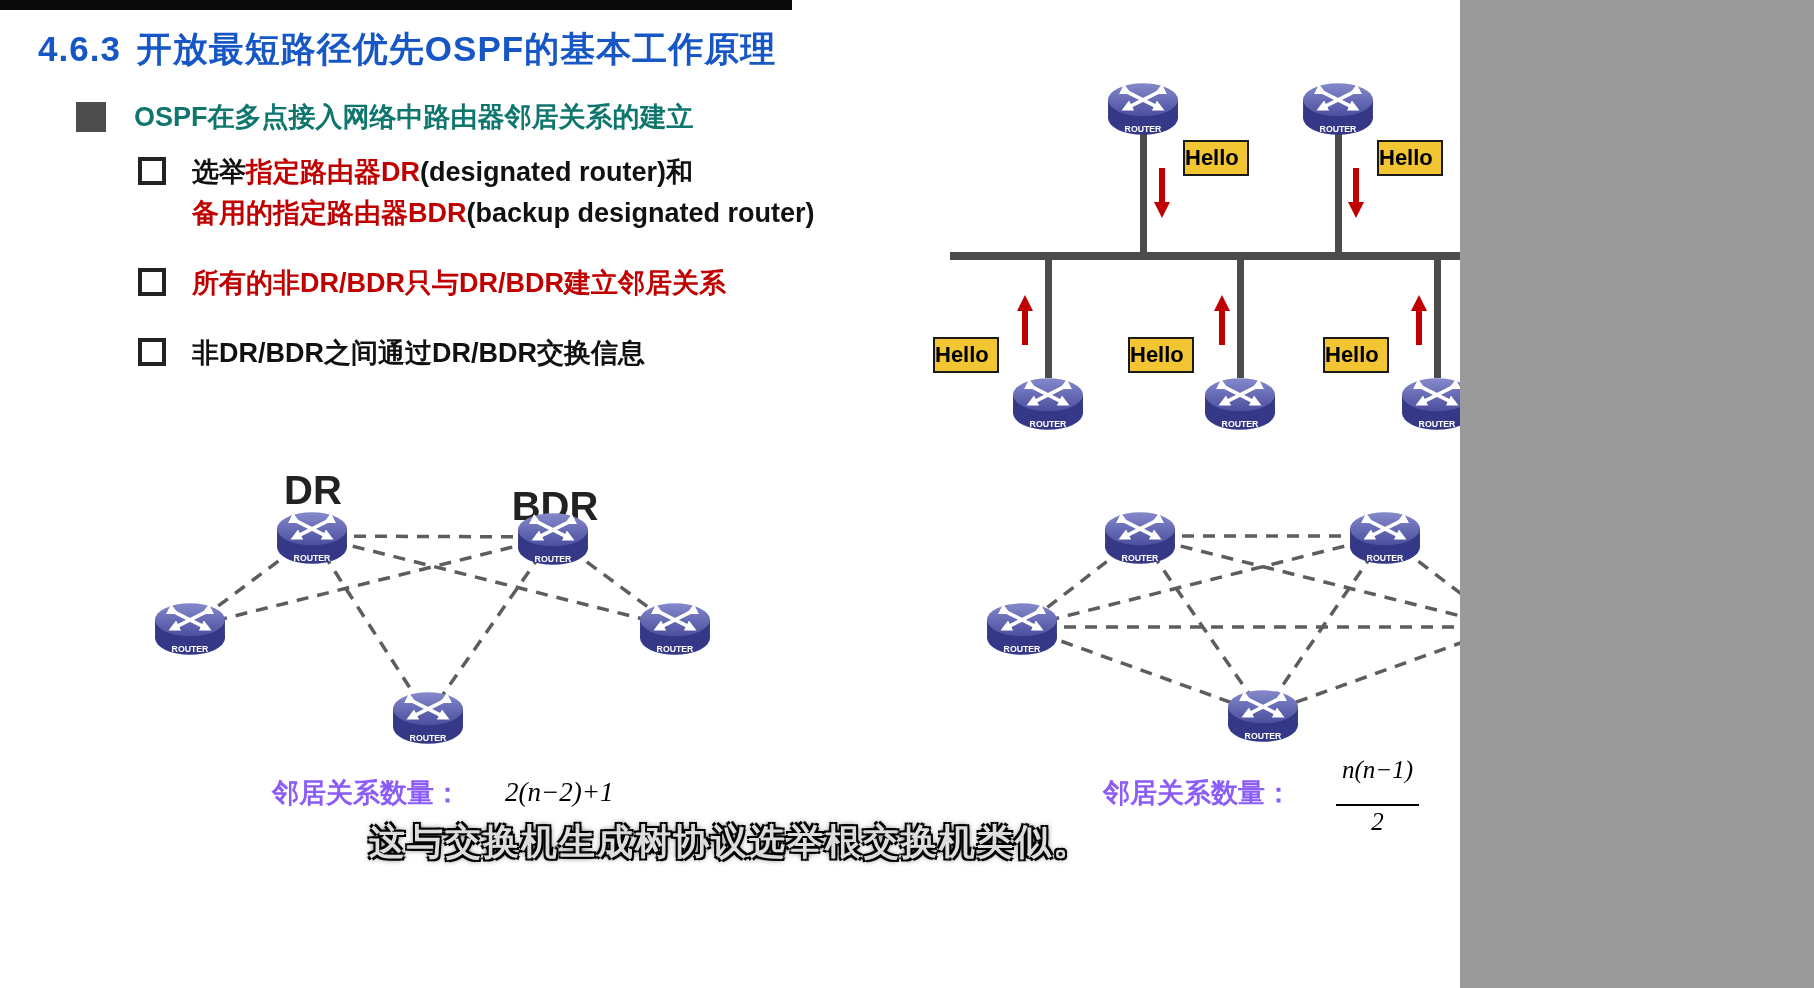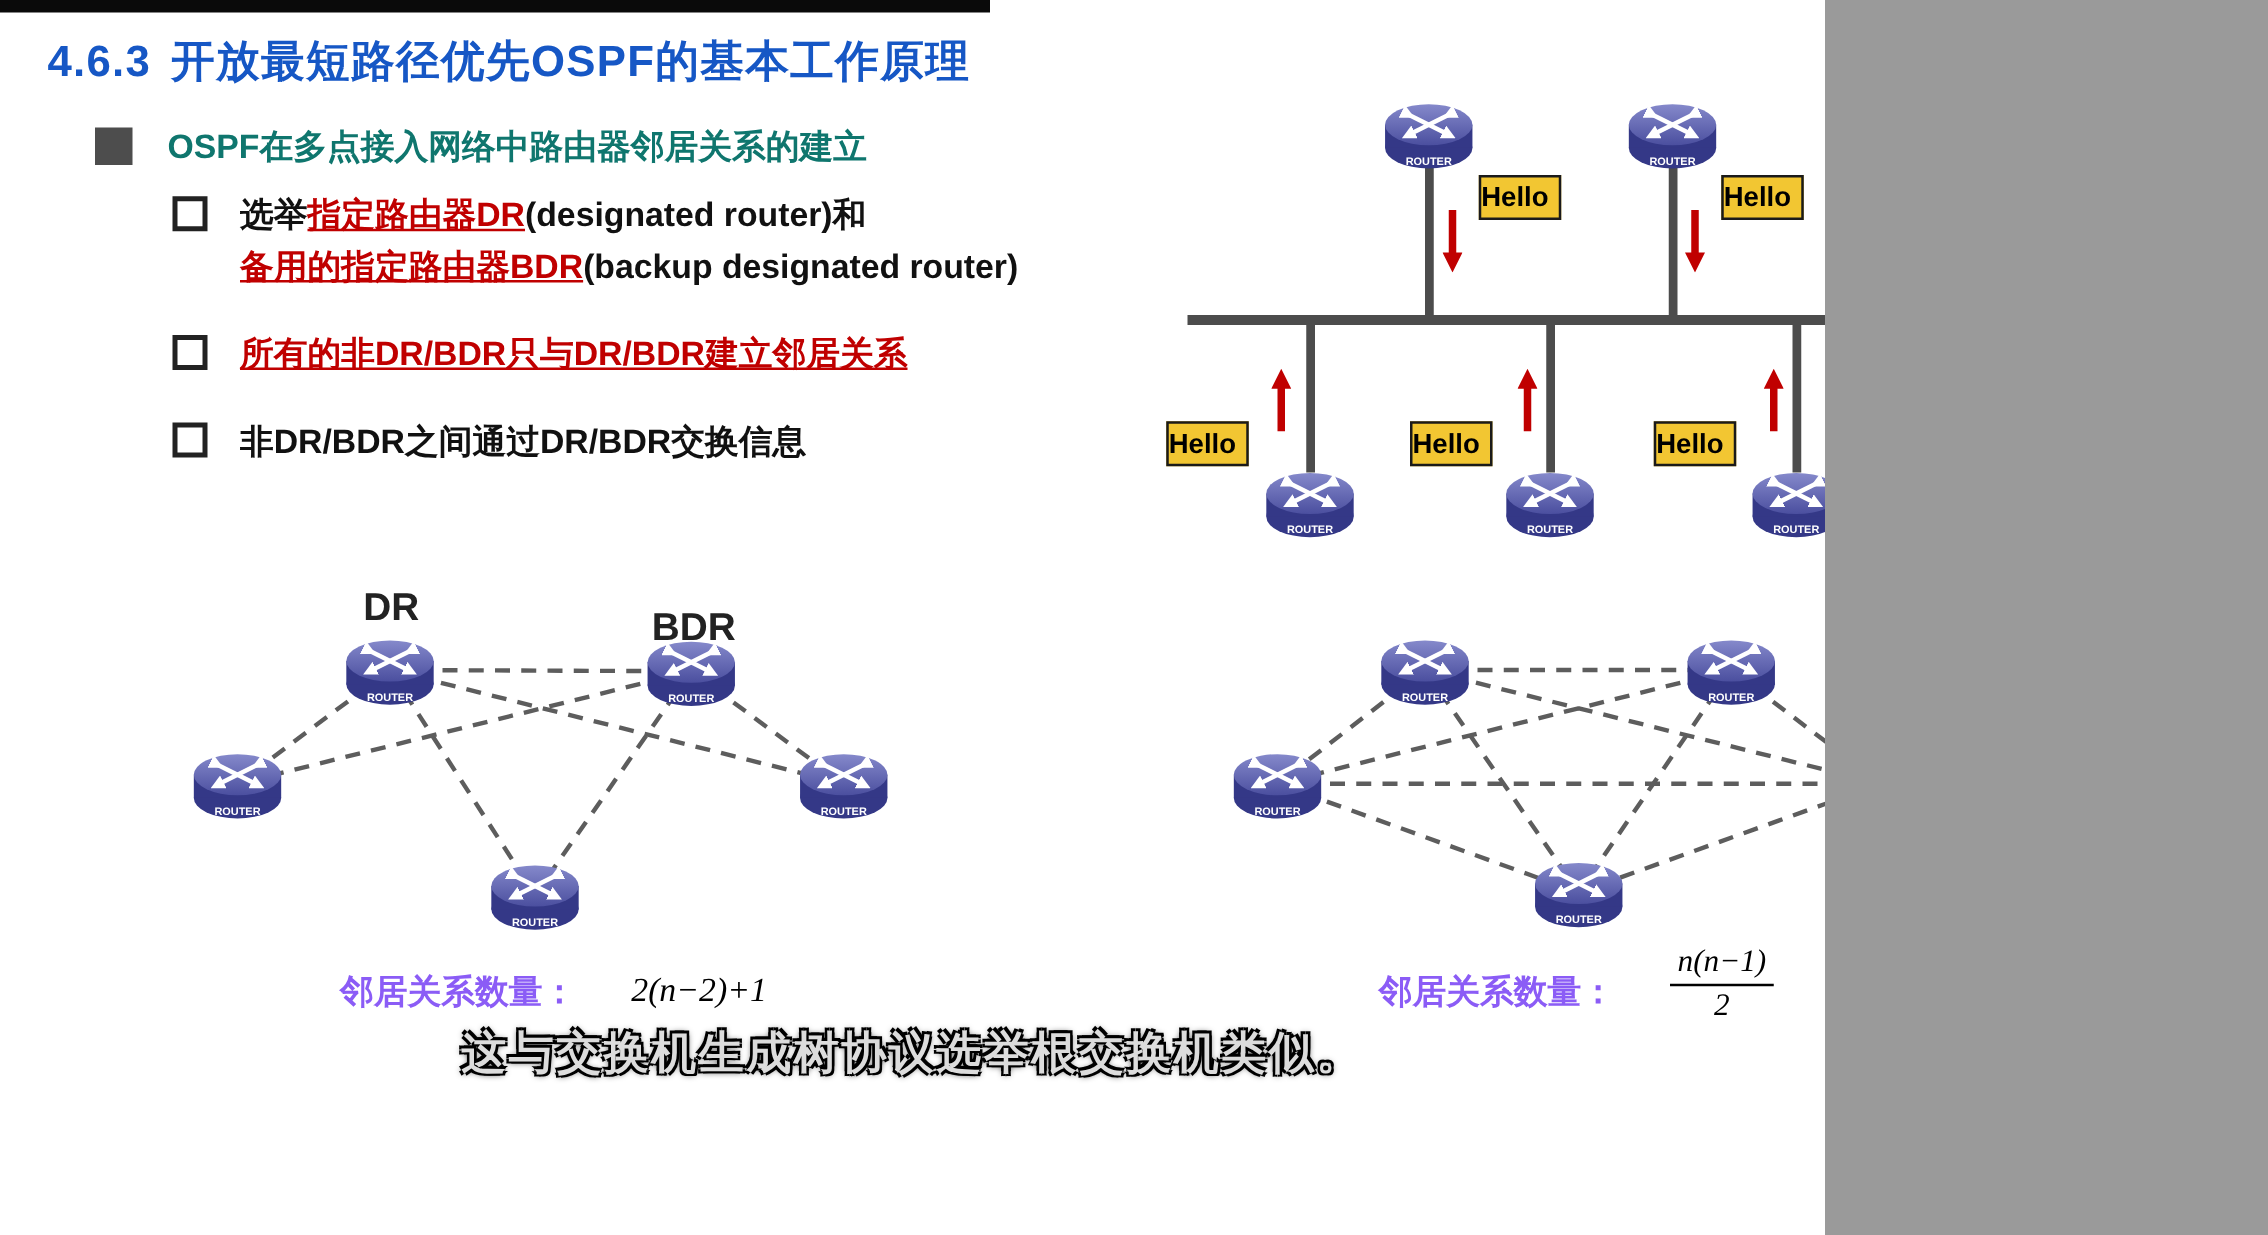--- a/index.html
+++ b/index.html
@@ -12,37 +12,37 @@
            color:#1657c5; letter-spacing:1px; white-space:nowrap; }
   .title .num { margin-right:16px; }
 
   .heading-row { position:absolute; left:76px; top:99px; display:flex; align-items:center; gap:28px; }
   .sq { width:30px; height:30px; background:#4d4d4d; display:inline-block; }
   .heading-text { font-size:27px; font-weight:bold; color:#0f766e; white-space:nowrap; }
 
   .bullet { position:absolute; display:flex; gap:26px; }
   .checkbox { width:28px; height:28px; border:4px solid #222; background:#fff; flex:0 0 auto; margin-top:5px; }
   .btext { font-size:27px; font-weight:bold; color:#111; line-height:41px; white-space:nowrap; }
-  .red { color:#c00000;text-decoration:underline; }
+  .red { color:#c00000; }
 
   .busline, .stem { position:absolute; background:#4c4c4c; }
   .hello { position:absolute; width:66px; height:36px; background:#f2c632; border:2px solid #1a1a1a;
            display:flex; align-items:center; 
            font-weight:bold; font-size:22px; color:#000; }
   .harrow { position:absolute; }
   .router { position:absolute; width:74px; height:60px; overflow:visible; }
   .mesh { position:absolute; }
 
-  .node-label { position:absolute; font-size:31px; font-weight:bold; color:#222; text-align:center; }
+  .node-label { position:absolute; font-size:40px; font-weight:bold; color:#222; text-align:center; }
   .caption { position:absolute; font-size:27px; font-weight:bold; color:#8b5cf6; white-space:nowrap; }
   .formula { position:absolute; font-family:"Liberation Serif",serif; font-style:italic;
              font-size:27px; color:#000; white-space:nowrap; }
   .fraction { position:absolute; font-family:"Liberation Serif",serif; font-style:italic;
               font-size:25px; color:#000; text-align:center; }
-  .fraction .num { padding:0 6px 3px; border-bottom:2.5px solid #000;font-style:italic; }
+  .fraction .num { padding:0 6px 20px; border-bottom:2.5px solid #000;font-style:italic; }
   .fraction .den { padding-top:2px; }
 
   .subtitle { position:absolute; left:0; right:0; top:818px; text-align:center;
               font-size:36px; font-weight:bold; color:#dcdcdc; letter-spacing:2px;
               text-shadow:-2px -2px 0 #000, 2px -2px 0 #000, -2px 2px 0 #000,
                           2px 2px 0 #000, 0 0 6px #000; }
 </style>
 </head>
 <body>
 

